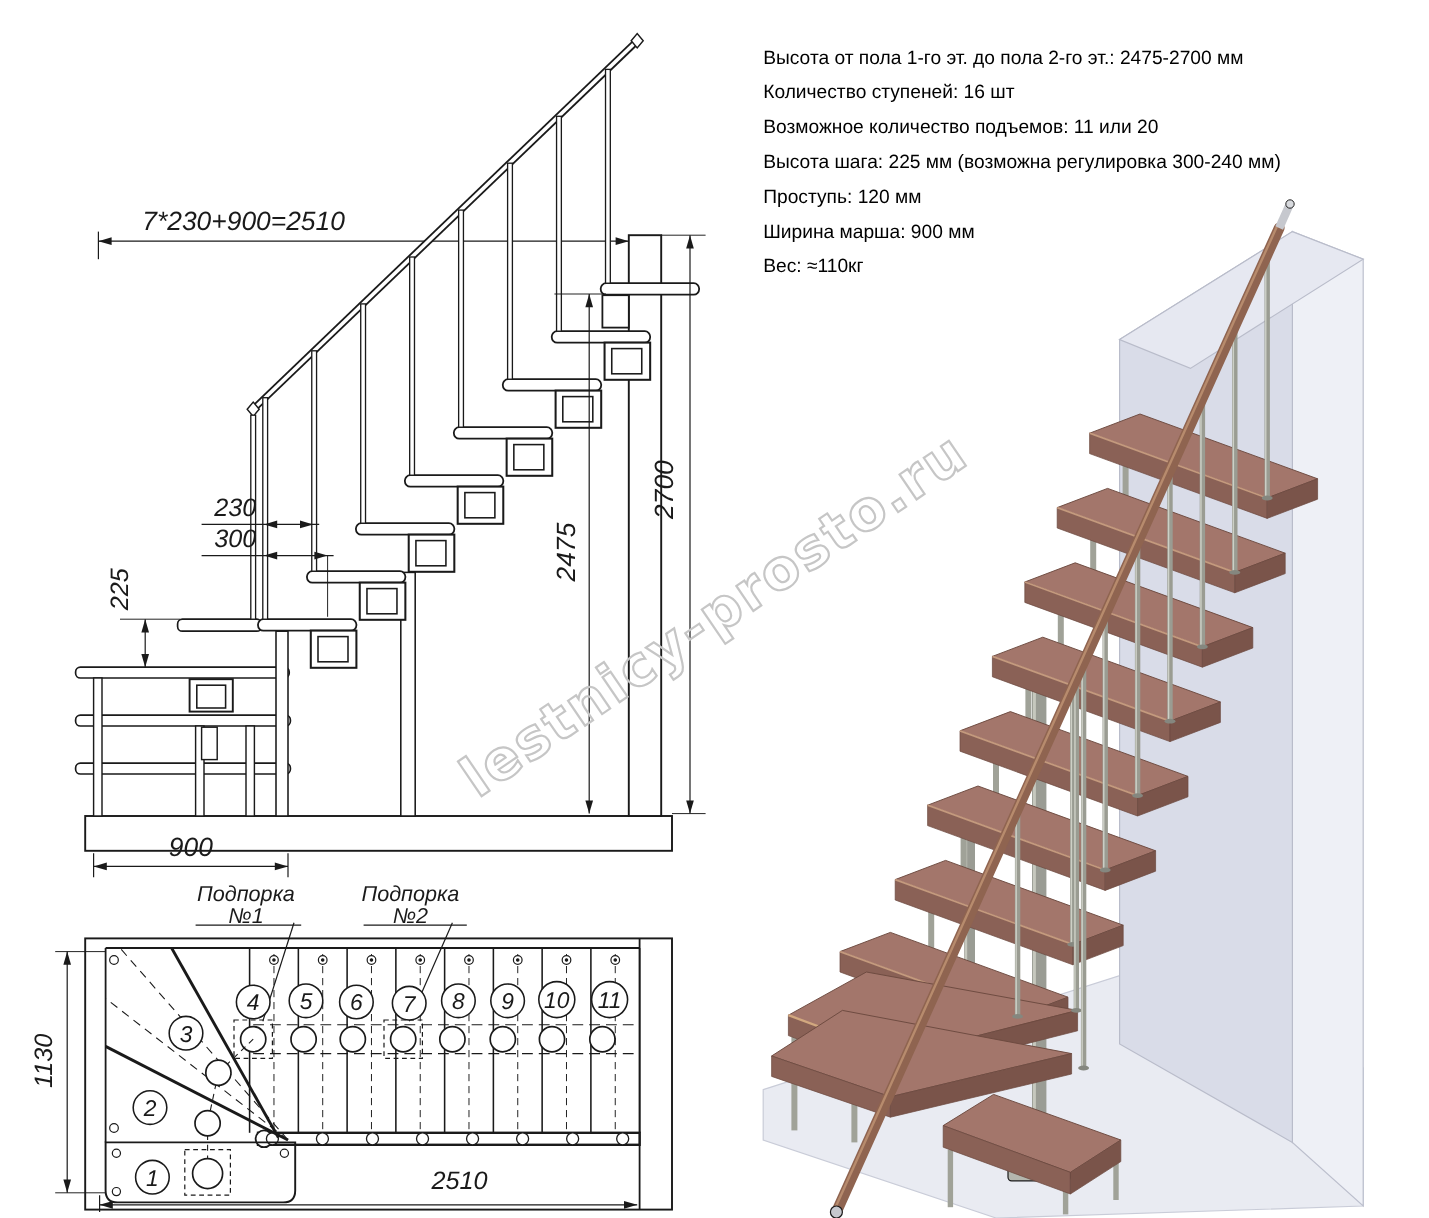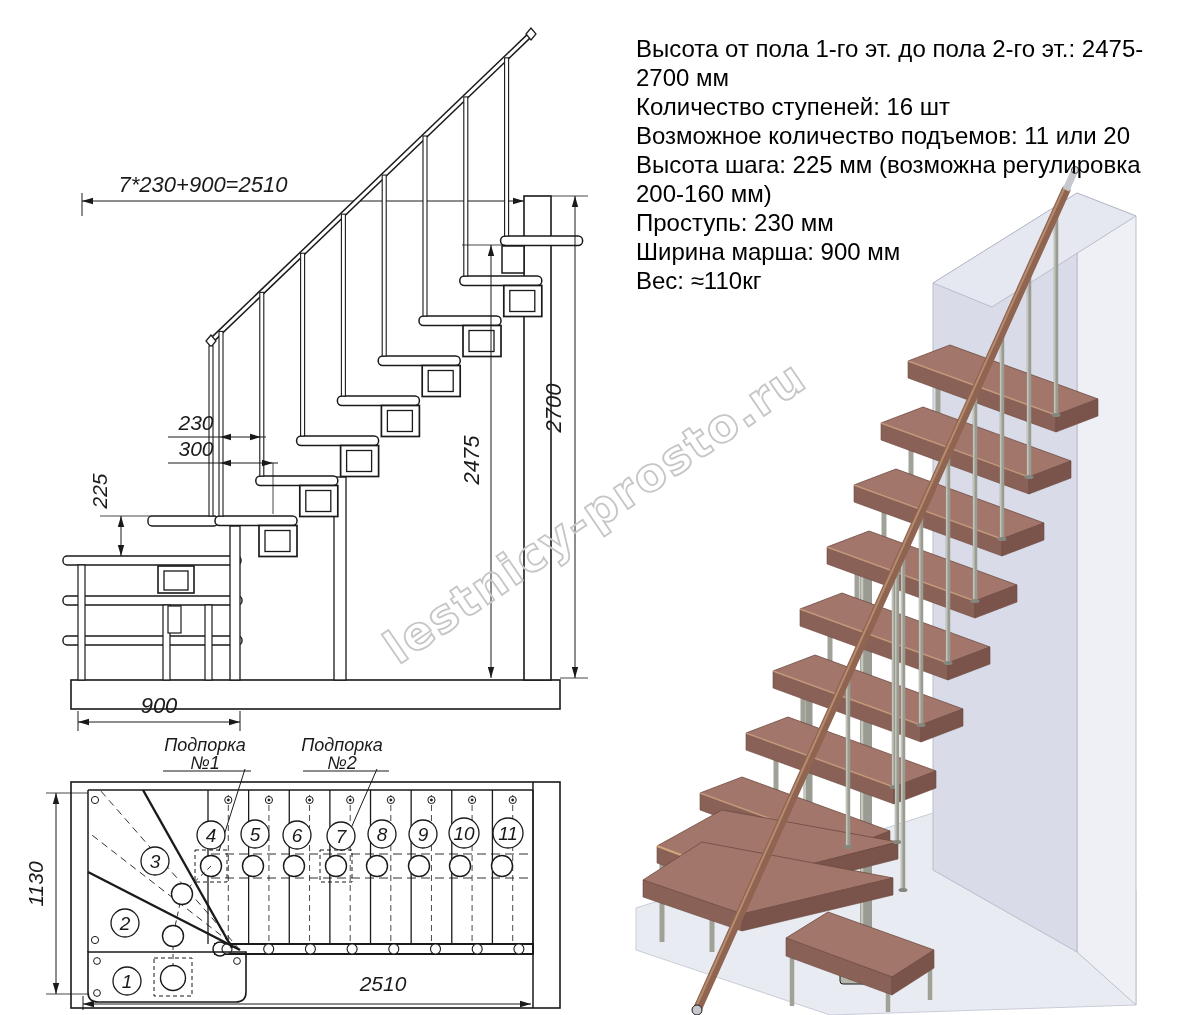--- a/index.html
+++ b/index.html
@@ -1,20 +1,20 @@
 <!DOCTYPE html>
 <html><head>
 <meta charset="utf-8">
 <style>
   html,body{margin:0;padding:0;background:#fff;}
   .page{position:relative;width:1191px;height:1015px;background:#fff;overflow:hidden;
         font-family:"Liberation Sans",sans-serif;}
   .page svg{position:absolute;left:0;top:0;}
   .specs{position:absolute;left:636px;top:34px;width:545px;color:#000;
-         font-size:24px;line-height:29px;font-family:"Liberation Sans",sans-serif;}
+         font-size:16px;line-height:29px;font-family:"Liberation Sans",sans-serif;}
   .dim{font-family:"Liberation Sans",sans-serif;font-style:italic;fill:#1a1a1a;}
   .fs22{font-size:22px;} .fs21{font-size:21px;} .fs18{font-size:18px;} .fs19{font-size:19px;}
   .mid{text-anchor:middle;}
   .wm{font-family:"DejaVu Sans",sans-serif;font-weight:bold;letter-spacing:2px;}
 </style>
 </head>
 <body>
 
 <div class="page">
 
@@ -344,19 +344,19 @@
     <text class="dim fs19 mid" x="508" y="840">11</text>
   </g>
 
   <text class="wm" transform="rotate(-34.3 595 512)" x="595" y="528" text-anchor="middle" font-size="46" fill="#ffffff" fill-opacity="0" stroke="#c6c6c6" stroke-width="1.8">lestnicy-prosto.ru</text>
 </svg>
 
 <div class="specs">
   <div>Высота от пола 1-го эт. до пола 2-го эт.: 2475-2700 мм</div>
   <div>Количество ступеней: 16 шт</div>
   <div>Возможное количество подъемов: 11 или 20</div>
-  <div>Высота шага: 225 мм (возможна регулировка 200-160 мм)</div>
-  <div>Проступь: 230 мм</div>
+  <div>Высота шага: 225 мм (возможна регулировка 300-240 мм)</div>
+  <div>Проступь: 120 мм</div>
   <div>Ширина марша: 900 мм</div>
   <div>Вес: ≈110кг</div>
 </div>
 
 </div>
 
 </body></html>

